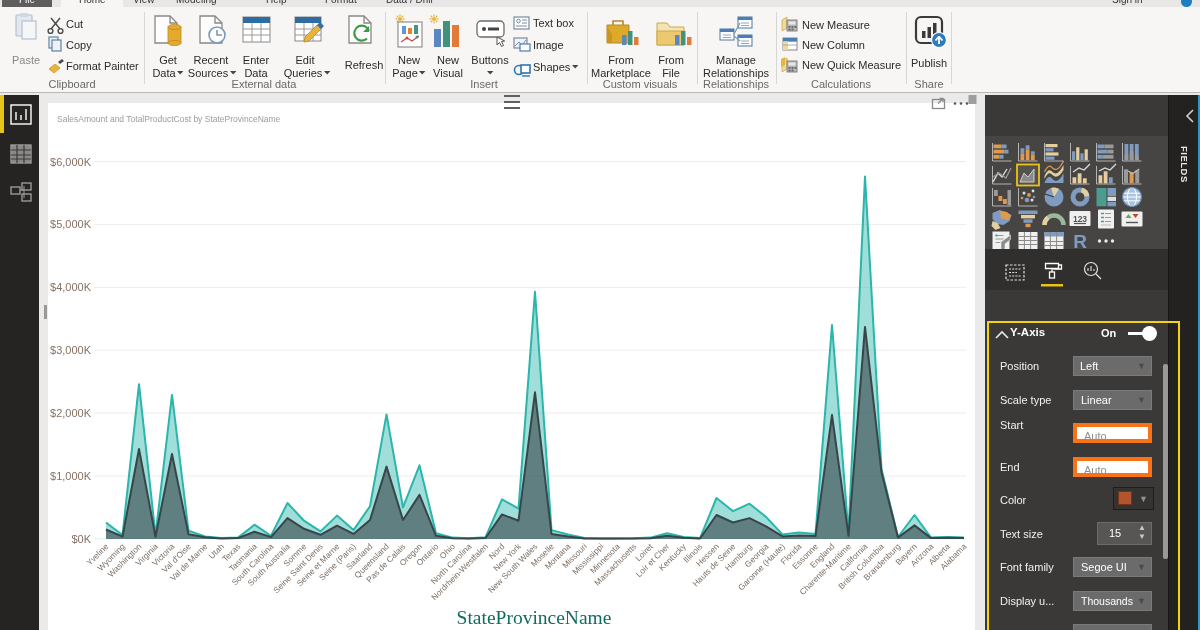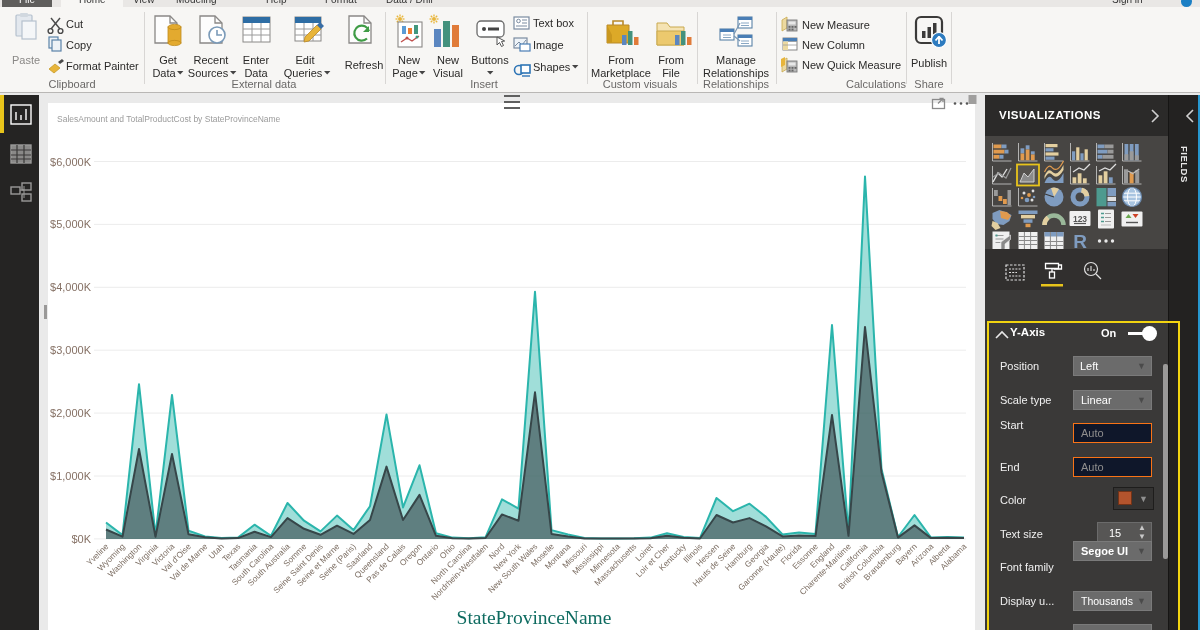--- a/index.html
+++ b/index.html
@@ -34,21 +34,21 @@
 #rpanel { left:985px; top:95px; width:215px; height:535px; background:#3a3938; }
 #rp-head { position:absolute; left:0; top:0; width:183px; height:41px; background:#2b2a29; }
 #rp-title { position:absolute; left:14px; top:14px; font-size:11.5px; font-weight:bold; color:#fff; letter-spacing:0.5px; }
 #rp-grid { position:absolute; left:0; top:41px; width:183px; height:113px; background:#474543; }
 #rp-tabs { position:absolute; left:0; top:154px; width:183px; height:41px; background:#312f2e; }
 #rp-search { position:absolute; left:0; top:195px; width:183px; height:27px; background:#232221; }
 #rp-card { position:absolute; left:0; top:222px; width:217px; height:313px; background:#3a3938; }
 .prow-label { position:absolute; left:15px; font-size:11px; color:#f0f0f0; }
 .dropdown { position:absolute; left:88px; width:79px; height:20px; background:#6b6b6b; border:1px solid #7a7a7a; font-size:11px; color:#fff; line-height:18px; padding-left:7px; }
 .dropdown .arr { position:absolute; right:5px; top:0px; color:#4a4a4a; font-size:9px; }
-.autoinput { position:absolute; left:88px; width:79px; height:20px; background:#0f172a; border:1px solid #f97316; font-size:11px; color:#8f8e8d; line-height:18px; padding-left:7px; }
+.autoinput { position:absolute; left:88px; width:79px; height:20px; background:#ffffff; border:4px solid #f97316; font-size:11px; color:#8f8e8d; line-height:18px; padding-left:7px; }
 
 
 #fieldsbar { position:absolute; left:183px; top:0; width:32px; height:535px; background:#232221; border-left:1px solid #161514; }
 #fields-text { position:absolute; left:10px; top:51px; font-size:9.5px; font-weight:bold; color:#e8e8e8; letter-spacing:0.5px; writing-mode:vertical-rl; }
 #bluebar { position:absolute; left:213px; top:0; width:2px; height:535px; background:#2798d0; }
 
 
 #ybox { position:absolute; left:987px; top:321px; width:193px; height:315px; border:2.5px solid #f2d410; z-index:30; }
 </style>
 </head>
@@ -70,21 +70,21 @@
     <span class="tab" style="left:1112px;">Sign in</span>
     <div style="position:absolute; left:1181px; top:-4px; width:11px; height:11px; border-radius:50%; background:#1b7fc4;"></div>
   </div>
 
   <div class="abs" id="ribbon">
     <div class="grplabel" style="left:-8px;">Clipboard</div>
     <div class="grplabel" style="left:184px;">External data</div>
     <div class="grplabel" style="left:404px;">Insert</div>
     <div class="grplabel" style="left:560px;">Custom visuals</div>
     <div class="grplabel" style="left:656px;">Relationships</div>
-    <div class="grplabel" style="left:761px;margin-left:35px;">Calculations</div>
+    <div class="grplabel" style="left:761px;">Calculations</div>
     <div class="grplabel" style="left:849px;">Share</div>
     <div class="vdiv" style="left:144px;"></div>
     <div class="vdiv" style="left:385px;"></div>
     <div class="vdiv" style="left:587px;"></div>
     <div class="vdiv" style="left:697px;"></div>
     <div class="vdiv" style="left:776px;"></div>
     <div class="vdiv" style="left:906px;"></div>
     <div class="vdiv" style="left:951px;"></div>
     <div id="ribbon-icons">
         <svg width="1200" height="86" style="position:absolute;left:0;top:0;" font-family="&quot;Liberation Sans&quot;,sans-serif">
@@ -391,26 +391,20 @@
 <text transform="translate(917.5,547) rotate(-45)">Bayern</text>
 <text transform="translate(934.0,547) rotate(-45)">Arizona</text>
 <text transform="translate(950.5,547) rotate(-45)">Alberta</text>
 <text transform="translate(967.0,547) rotate(-45)">Alabama</text>
         </g>
       <text x="534" y="624" font-family="'Liberation Serif',serif" font-size="19.5" fill="#0e6b60" text-anchor="middle">StateProvinceName</text>
     </svg>
   </div>
 
   <div class="abs" id="rpanel">
-    <div id="rp-head">
-      <div id="rp-title">VISUALIZATIONS</div>
-      <svg width="20" height="20" style="position:absolute;left:160px;top:11px;">
-          <path d="M7 4 l6 6 -6 6" stroke="#d0d0d0" stroke-width="1.6" fill="none"></path>
-        </svg>
-    </div>
     <div id="rp-grid"><svg id="vizgrid" width="183" height="118">
           <path d="M7.5 7 v18 h19" stroke="#cfcfcf" stroke-width="0.8" fill="none"></path>
 <rect x="8.5" y="8.5" width="8.0" height="3.8" fill="#e09a4e"></rect>
 <rect x="16.5" y="8.5" width="5.0" height="3.8" fill="#7f9cc0"></rect>
 <rect x="8.5" y="13.7" width="11.0" height="3.8" fill="#e09a4e"></rect>
 <rect x="19.5" y="13.7" width="4.0" height="3.8" fill="#7f9cc0"></rect>
 <rect x="8.5" y="18.9" width="6.0" height="3.8" fill="#e09a4e"></rect>
 <rect x="14.5" y="18.9" width="4.0" height="3.8" fill="#7f9cc0"></rect>
 <path d="M33.5 7 v18 h19" stroke="#cfcfcf" stroke-width="0.8" fill="none"></path>
 <rect x="35.5" y="17.3" width="3.8" height="7.0" fill="#e09a4e"></rect>
@@ -583,21 +577,21 @@
       <div class="autoinput" style="top:140px;">Auto</div>
       <span class="prow-label" style="top:177px;">Color</span>
       <div style="position:absolute;left:128px;top:170px;width:41px;height:23px;background:#343332;border:1px solid #1e1d1c;"></div>
       <div style="position:absolute;left:133px;top:174px;width:14px;height:14px;background:#b3542d;border:1px solid #733317;"></div>
       <span style="position:absolute;left:154px;top:177px;color:#8f8f8f;font-size:9px;">▼</span>
       <span class="prow-label" style="top:211px;">Text size</span>
       <div style="position:absolute;left:112px;top:205px;width:55px;height:23px;background:#575655;border:1px solid #6b6b6b;"></div>
       <span style="position:absolute;left:124px;top:210px;font-size:11px;color:#fff;">15</span>
       <span style="position:absolute;left:153px;top:206px;font-size:8px;color:#c8c8c8;line-height:9px;">▲<br>▼</span>
       <span class="prow-label" style="top:244px;">Font family</span>
-      <div class="dropdown" style="top:224px;font-weight:bold;">Segoe UI<span class="arr">▼</span></div>
+      <div class="dropdown" style="top:240px;">Segoe UI<span class="arr">▼</span></div>
       <span class="prow-label" style="top:278px;">Display u...</span>
       <div class="dropdown" style="top:274px;font-size:10.5px;">Thousands<span class="arr">▼</span></div>
       <span class="prow-label" style="top:311px;">Value d...</span>
       <div class="dropdown" style="top:307px;">&nbsp;</div>
 
       <div style="position:absolute;left:178px;top:47px;width:5px;height:195px;background:#9a9998;border-radius:2px;"></div>
     </div>
     <div id="fieldsbar">
       <svg width="20" height="20" style="position:absolute;left:11px;top:11px;">
           <path d="M13 4 l-6 6 6 6" stroke="#d0d0d0" stroke-width="1.6" fill="none"></path>

